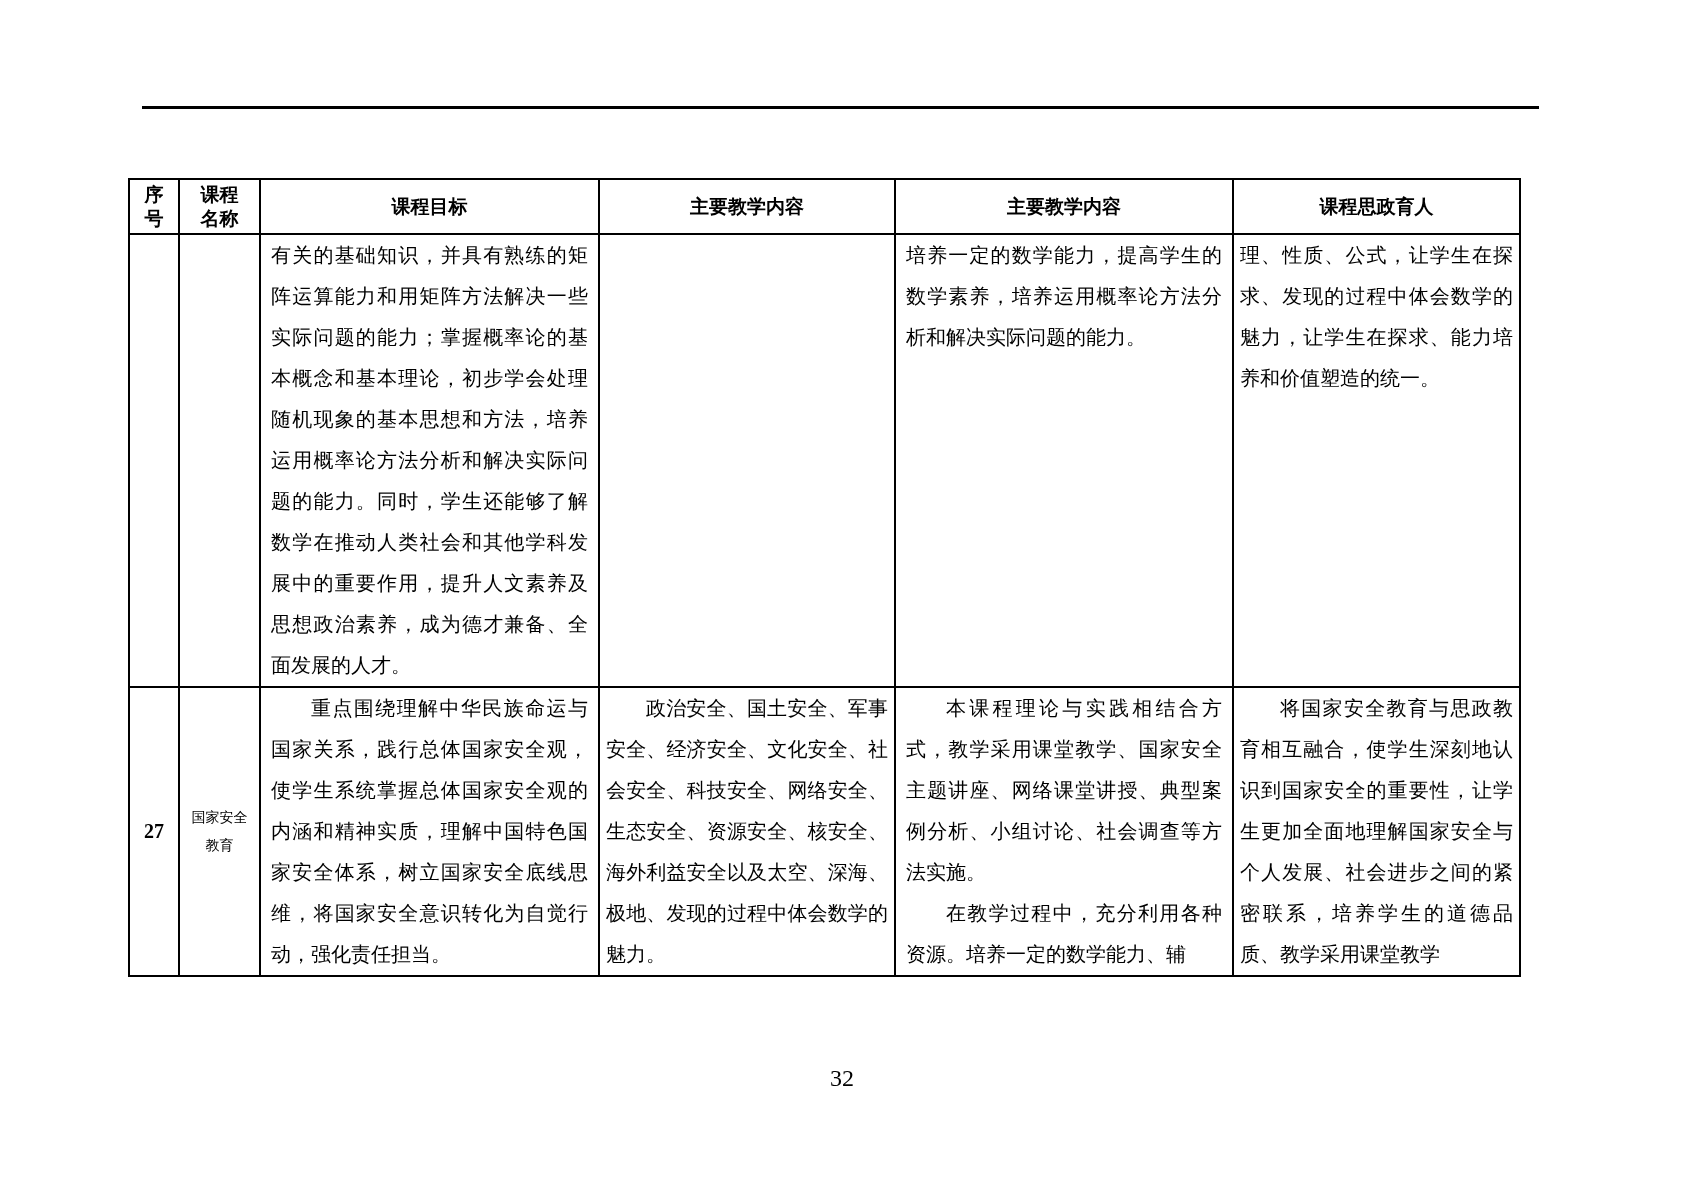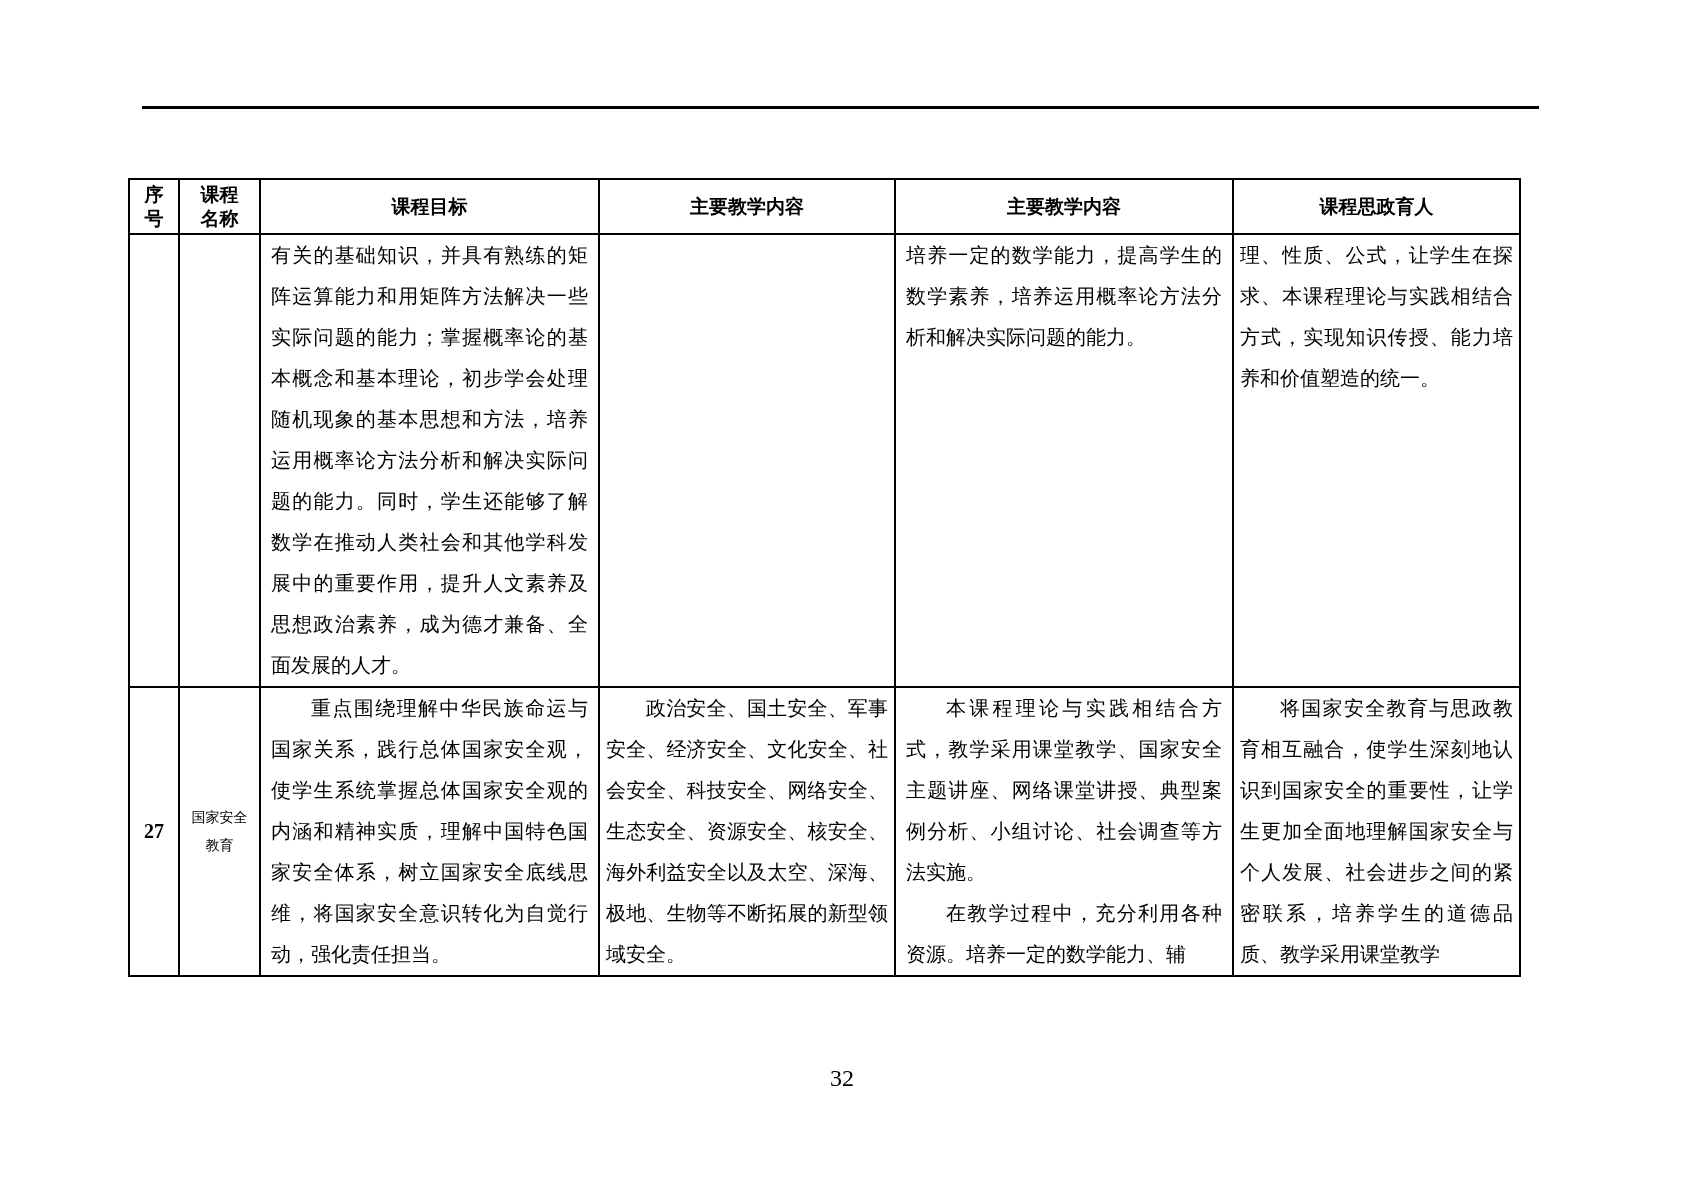--- a/index.html
+++ b/index.html
@@ -112,32 +112,32 @@
         <td class="cell-seq"></td>
         <td class="cell-name"></td>
         <td class="pad10">
           <div class="para">有关的基础知识，并具有熟练的矩阵运算能力和用矩阵方法解决一些实际问题的能力；掌握概率论的基本概念和基本理论，初步学会处理随机现象的基本思想和方法，培养运用概率论方法分析和解决实际问题的能力。同时，学生还能够了解数学在推动人类社会和其他学科发展中的重要作用，提升人文素养及思想政治素养，成为德才兼备、全面发展的人才。</div>
         </td>
         <td class="pad6"></td>
         <td class="pad10">
           <div class="para">培养一定的数学能力，提高学生的数学素养，培养运用概率论方法分析和解决实际问题的能力。</div>
         </td>
         <td class="pad6">
-          <div class="para">理、性质、公式，让学生在探求、本课程理论与实践相结合方式，实现知识传授、能力培养和价值塑造的统一。</div>
+          <div class="para">理、性质、公式，让学生在探求、发现的过程中体会数学的魅力，让学生在探求、能力培养和价值塑造的统一。</div>
         </td>
       </tr>
 
       <tr class="body-row-2">
         <td class="cell-seq">27</td>
         <td class="cell-name">国家安全教育</td>
         <td class="pad10">
           <div class="para indent">重点围绕理解中华民族命运与国家关系，践行总体国家安全观，使学生系统掌握总体国家安全观的内涵和精神实质，理解中国特色国家安全体系，树立国家安全底线思维，将国家安全意识转化为自觉行动，强化责任担当。</div>
         </td>
         <td class="pad6">
-          <div class="para indent">政治安全、国土安全、军事安全、经济安全、文化安全、社会安全、科技安全、网络安全、生态安全、资源安全、核安全、海外利益安全以及太空、深海、极地、生物等不断拓展的新型领域安全。</div>
+          <div class="para indent">政治安全、国土安全、军事安全、经济安全、文化安全、社会安全、科技安全、网络安全、生态安全、资源安全、核安全、海外利益安全以及太空、深海、极地、发现的过程中体会数学的魅力。</div>
         </td>
         <td class="pad10">
           <div class="para indent">本课程理论与实践相结合方式，教学采用课堂教学、国家安全主题讲座、网络课堂讲授、典型案例分析、小组讨论、社会调查等方法实施。</div>
           <div class="para indent">在教学过程中，充分利用各种资源。培养一定的数学能力、辅</div>
         </td>
         <td class="pad6">
           <div class="para indent">将国家安全教育与思政教育相互融合，使学生深刻地认识到国家安全的重要性，让学生更加全面地理解国家安全与个人发展、社会进步之间的紧密联系，培养学生的道德品质、教学采用课堂教学</div>
         </td>
       </tr>
     </tbody>

